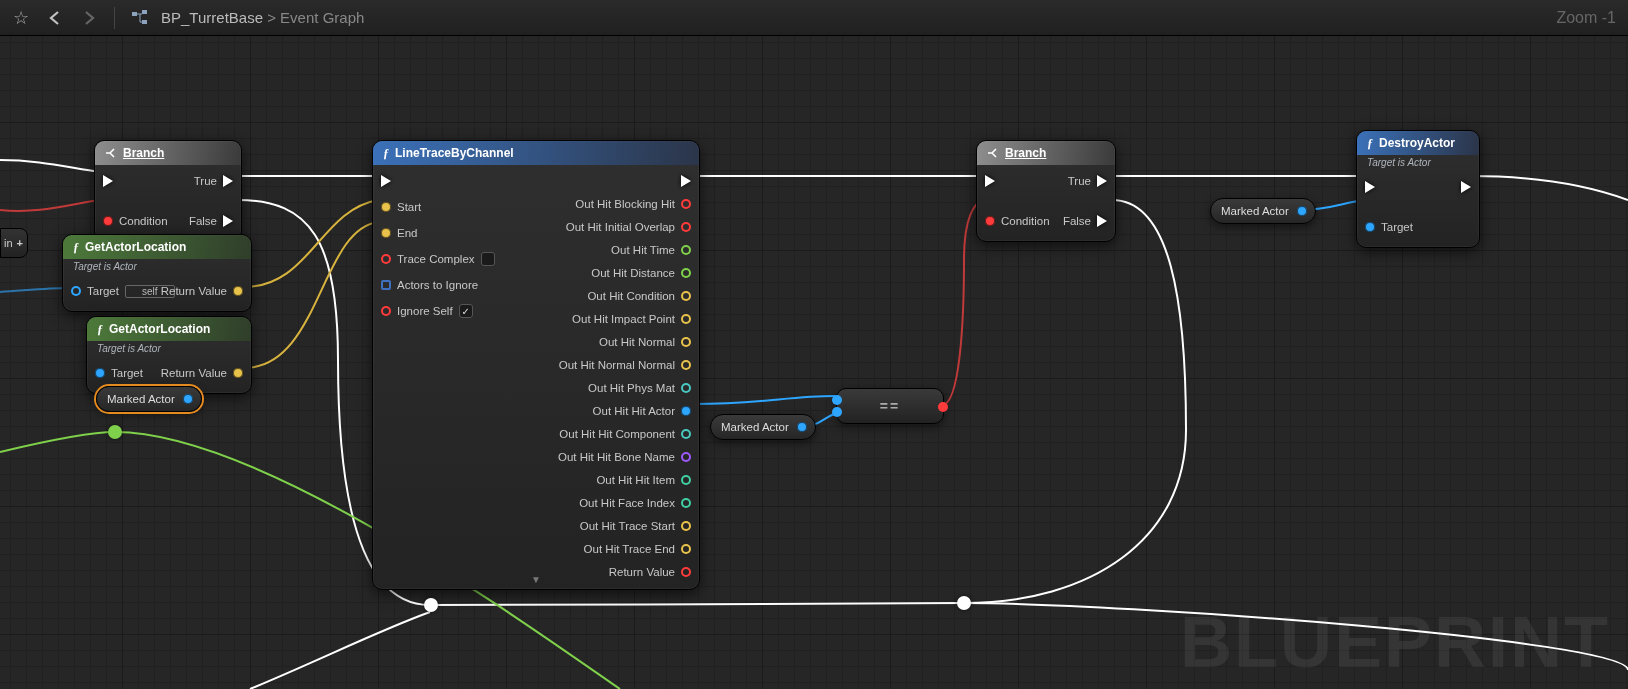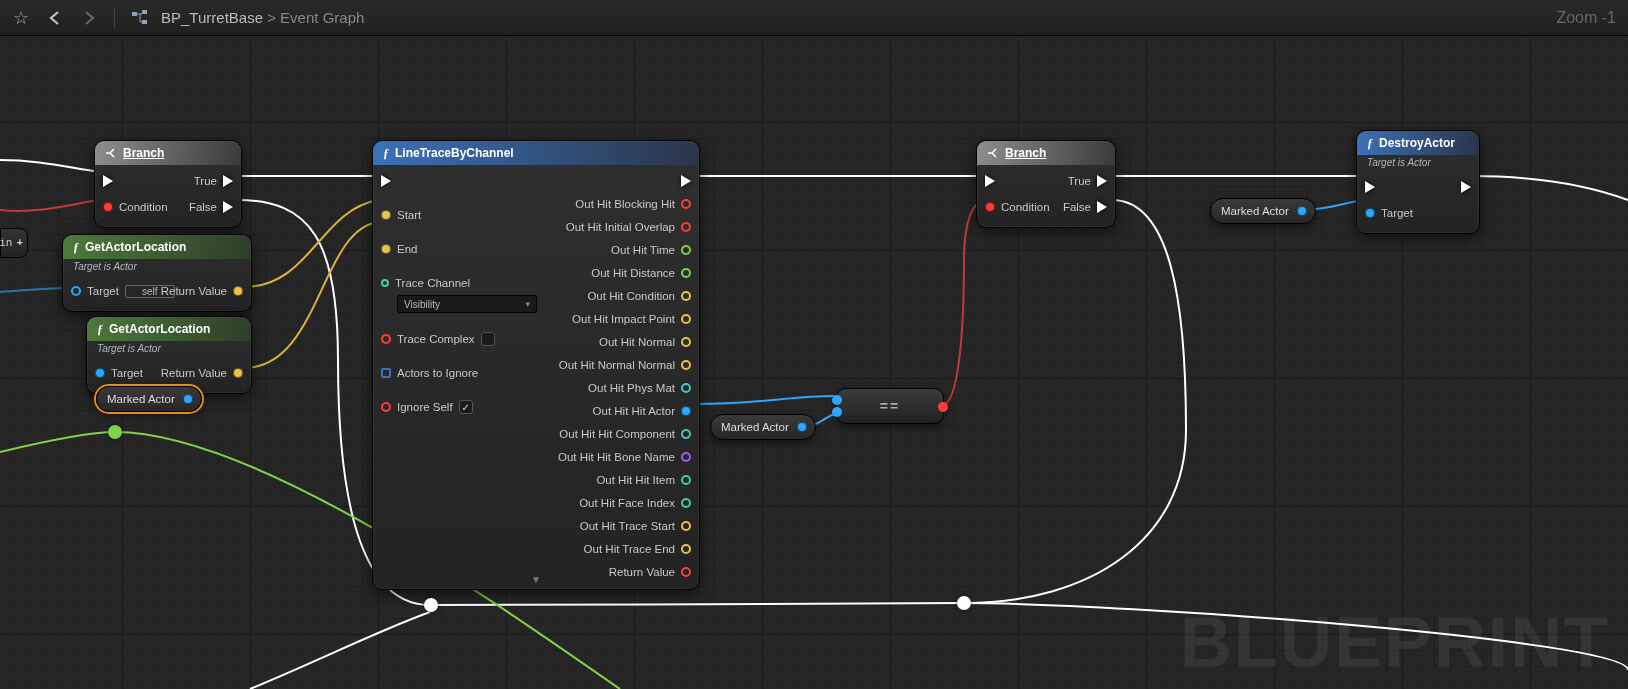--- a/index.html
+++ b/index.html
@@ -53,21 +53,21 @@
   }
   .node-header {
     height: 24px; display:flex; align-items:center; gap:6px; padding:0 10px;
     font-weight:600; font-size:12px; color:#fff;
   }
   .hdr-white { background: linear-gradient(90deg, rgba(210,210,210,.58), rgba(100,100,100,.25)); text-decoration: underline; }
   .hdr-blue  { background: linear-gradient(90deg, rgba(60,120,200,.9), rgba(40,60,100,.5)); }
   .hdr-green { background: linear-gradient(90deg, rgba(80,130,60,.9), rgba(50,80,40,.5)); }
   .node-sub { font-size:10px; font-style:italic; color:#cfd6df; opacity:.8; margin-top:-2px; }
   .node-body { display:flex; padding:6px 8px 10px; }
-  .col { display:flex; flex-direction:column; gap:6px; min-width:0; }
+  .col { display:flex; flex-direction:column; gap:20px; min-width:0; }
   .col.left { align-items:flex-start; }
   .col.right { align-items:flex-end; margin-left:auto; }
   .pin { display:flex; align-items:center; gap:6px; height:20px; white-space:nowrap; }
   .pin.r { flex-direction: row-reverse; }
   .pin-label { color:#c8c8c8; font-size:11.5px; }
   .exec {
     width:0; height:0; border-top:6px solid transparent; border-bottom:6px solid transparent;
     border-left:10px solid #fff; filter: drop-shadow(0 0 2px #000);
   }
   .dot { width:10px; height:10px; border-radius:50%; box-shadow: inset 0 0 0 1px rgba(0,0,0,.6); }
@@ -187,21 +187,21 @@
       </svg>
   </div>
   <div class="crumb">
     <span>BP_TurretBase</span>
     <span class="faded"> &gt; </span>
     <span class="faded">Event Graph</span>
   </div>
   <div class="zoom">Zoom -1</div>
 </div>
 
-<div class="frag" style="left:0; top:228px; width:28px; height:30px;font-family:Liberation Mono, monospace;">
+<div class="frag" style="left:0; top:228px; width:28px; height:30px;">
   <div style="display:flex;align-items:center;justify-content:flex-end;gap:4px;height:100%;padding-right:4px;">
     <span>in</span>
     <span style="font-weight:bold;">+</span>
   </div>
 </div>
 
 <div class="node" style="left:94px; top:140px; width:148px;">
   <div class="node-header hdr-white">
     <svg width="12" height="12" viewBox="0 0 12 12">
         <path d="M1 6h4m0 0 4-4m-4 4 4 4" stroke="#fff" stroke-width="1.6" fill="none"></path>
@@ -282,41 +282,32 @@
   <span>Marked Actor</span>
   <span class="dot c-blue"></span>
 </div>
 
 <div class="node" style="left:372px; top:140px; width:328px; height:450px;">
   <div class="node-header hdr-blue">
     <span style="font-family:serif;font-style:italic;">ƒ</span>
     <span>LineTraceByChannel</span>
   </div>
   <div class="node-body" style="padding-bottom:18px;">
-    <div class="col left" style="gap:14px; width:55%;">
+    <div class="col left" style="gap:6px; width:55%;">
       <div class="pin">
           <span class="exec"></span>
         </div>
       <div class="pin">
           <span class="dot c-yellow"></span>
           <span class="pin-label">Start</span>
         </div>
       <div class="pin">
           <span class="dot c-yellow"></span>
           <span class="pin-label">End</span>
         </div>
-      <div>
-        <div class="pin">
-            <span class="dot c-teal hollow" style="width:8px;height:8px;"></span>
-            <span class="pin-label">Trace Channel</span>
-          </div>
-        <div class="combo">
-            <span>Visibility</span>
-          </div>
-      </div>
       <div class="pin">
           <span class="dot c-red hollow"></span>
           <span class="pin-label">Trace Complex</span>
           <span class="chk"></span>
         </div>
       <div class="pin">
           <span class="dot c-arr hollow" style="border-radius:2px;"></span>
           <span class="pin-label">Actors to Ignore</span>
         </div>
       <div class="pin">

